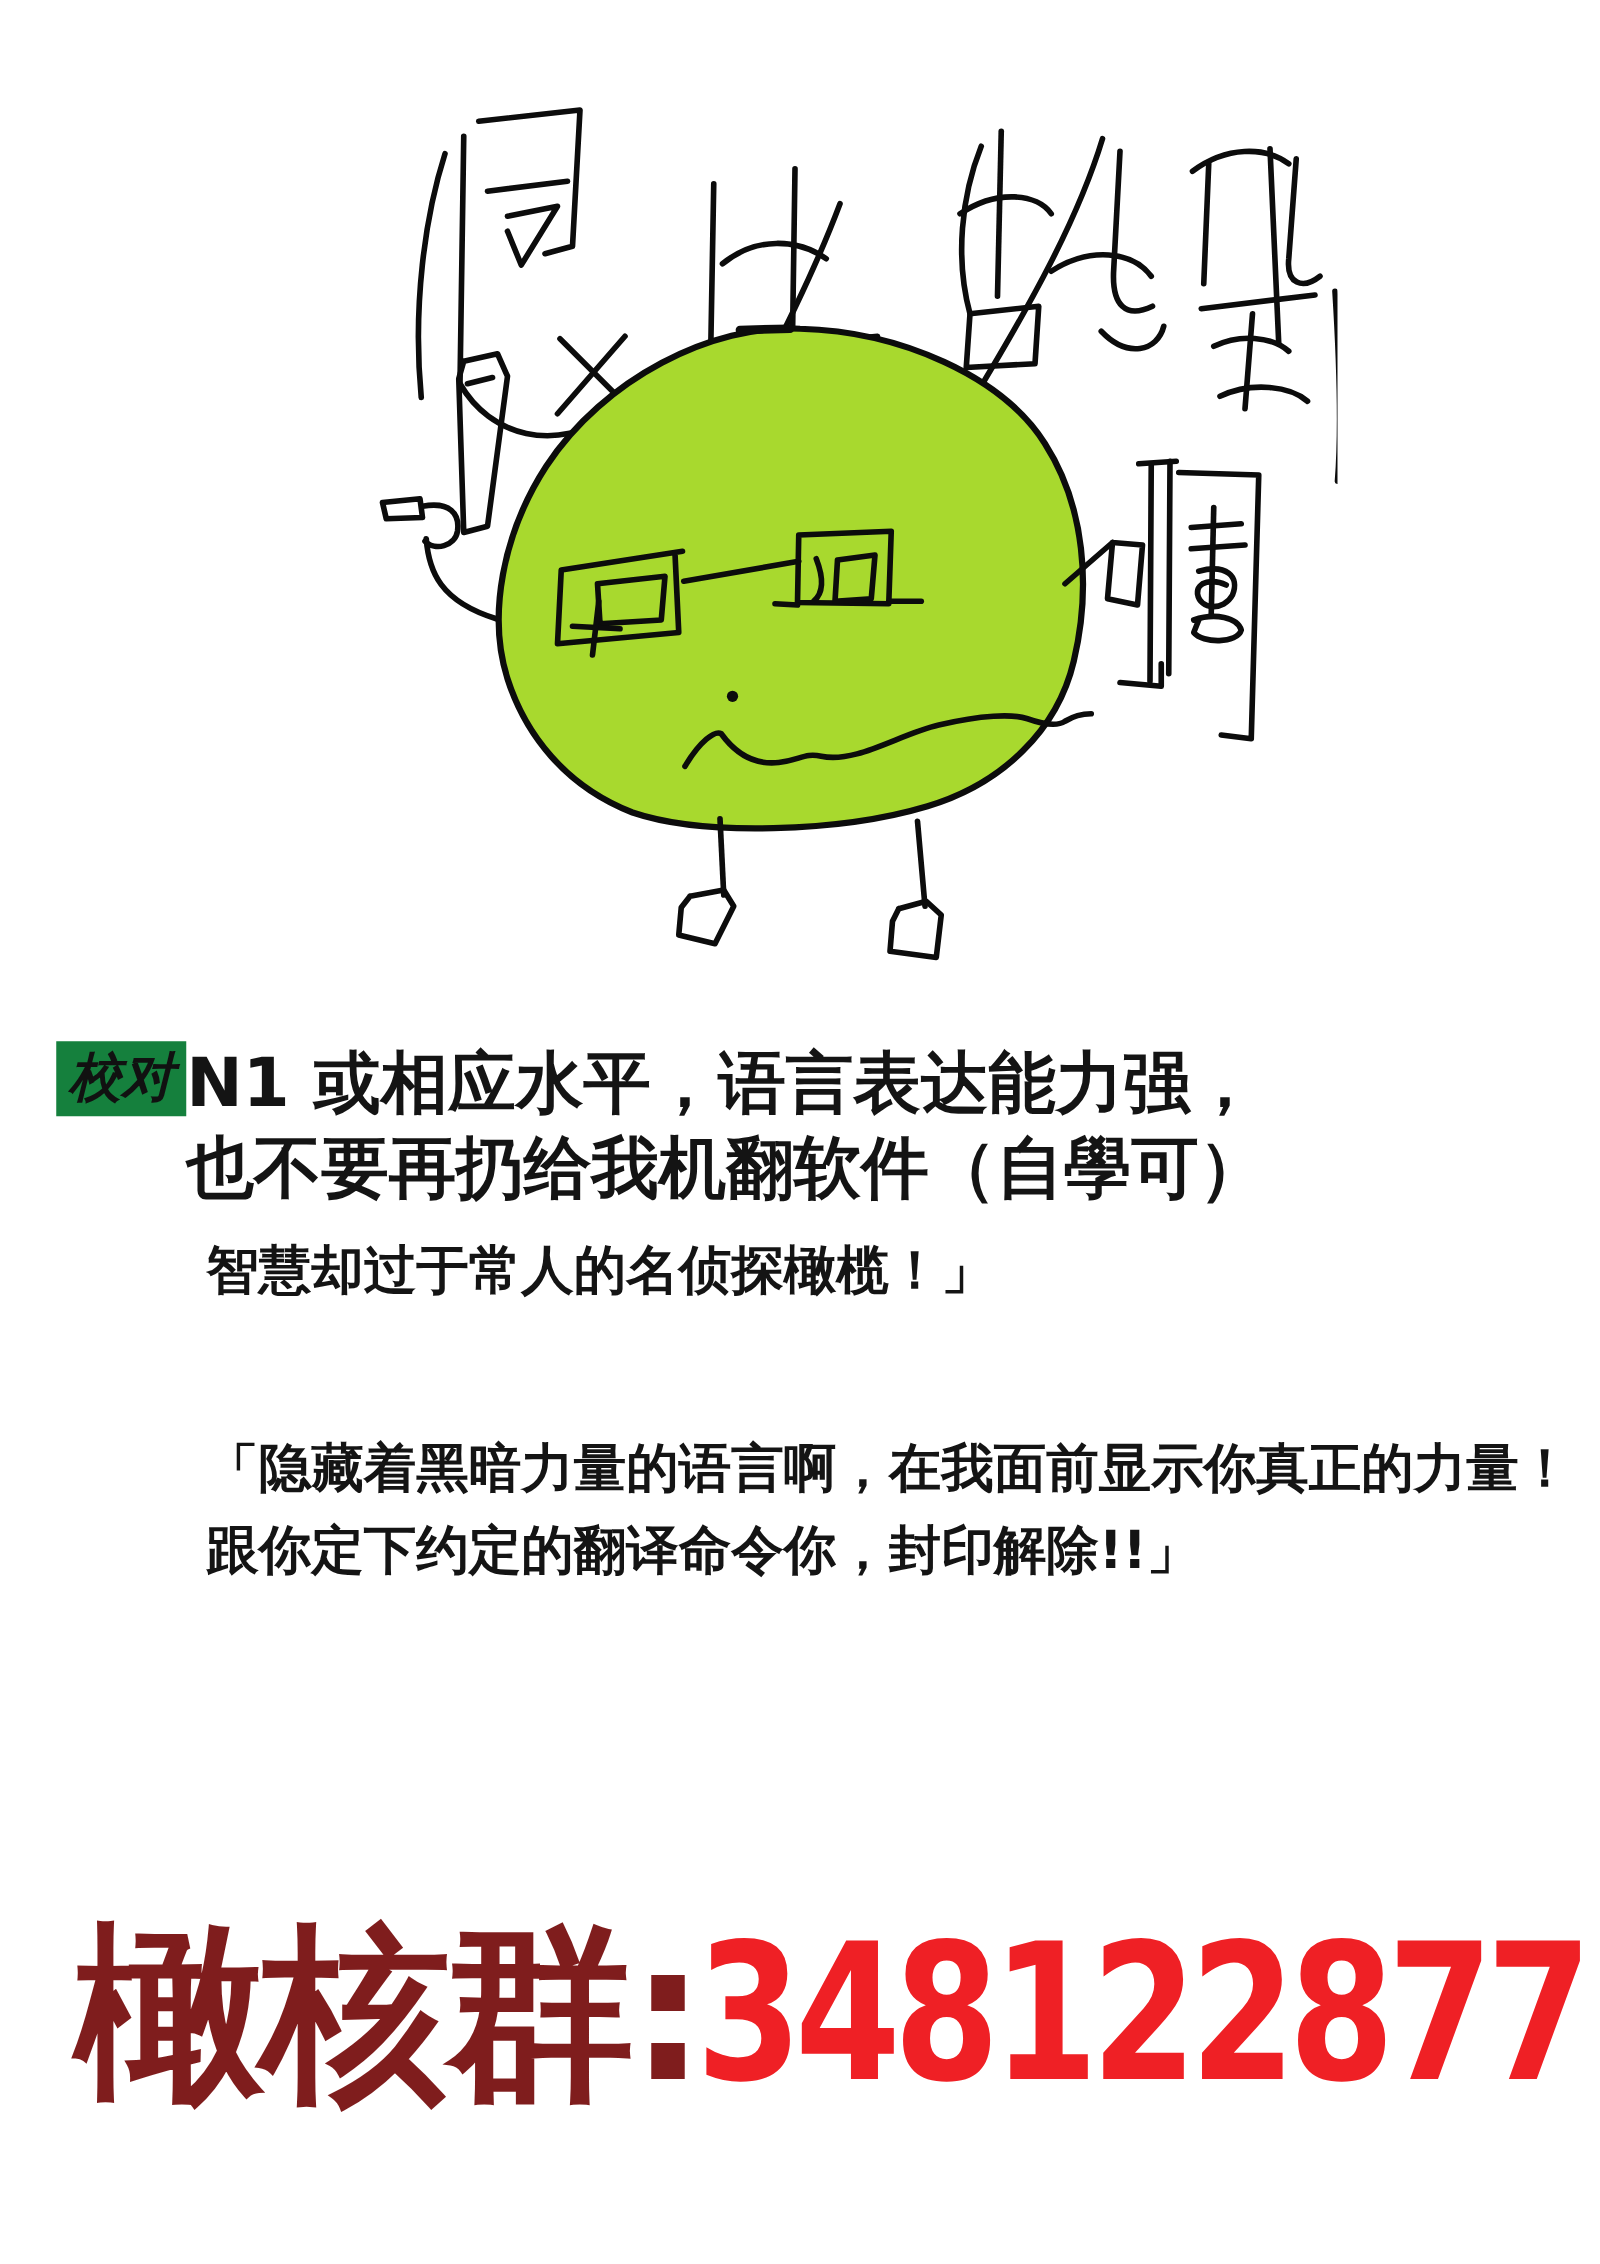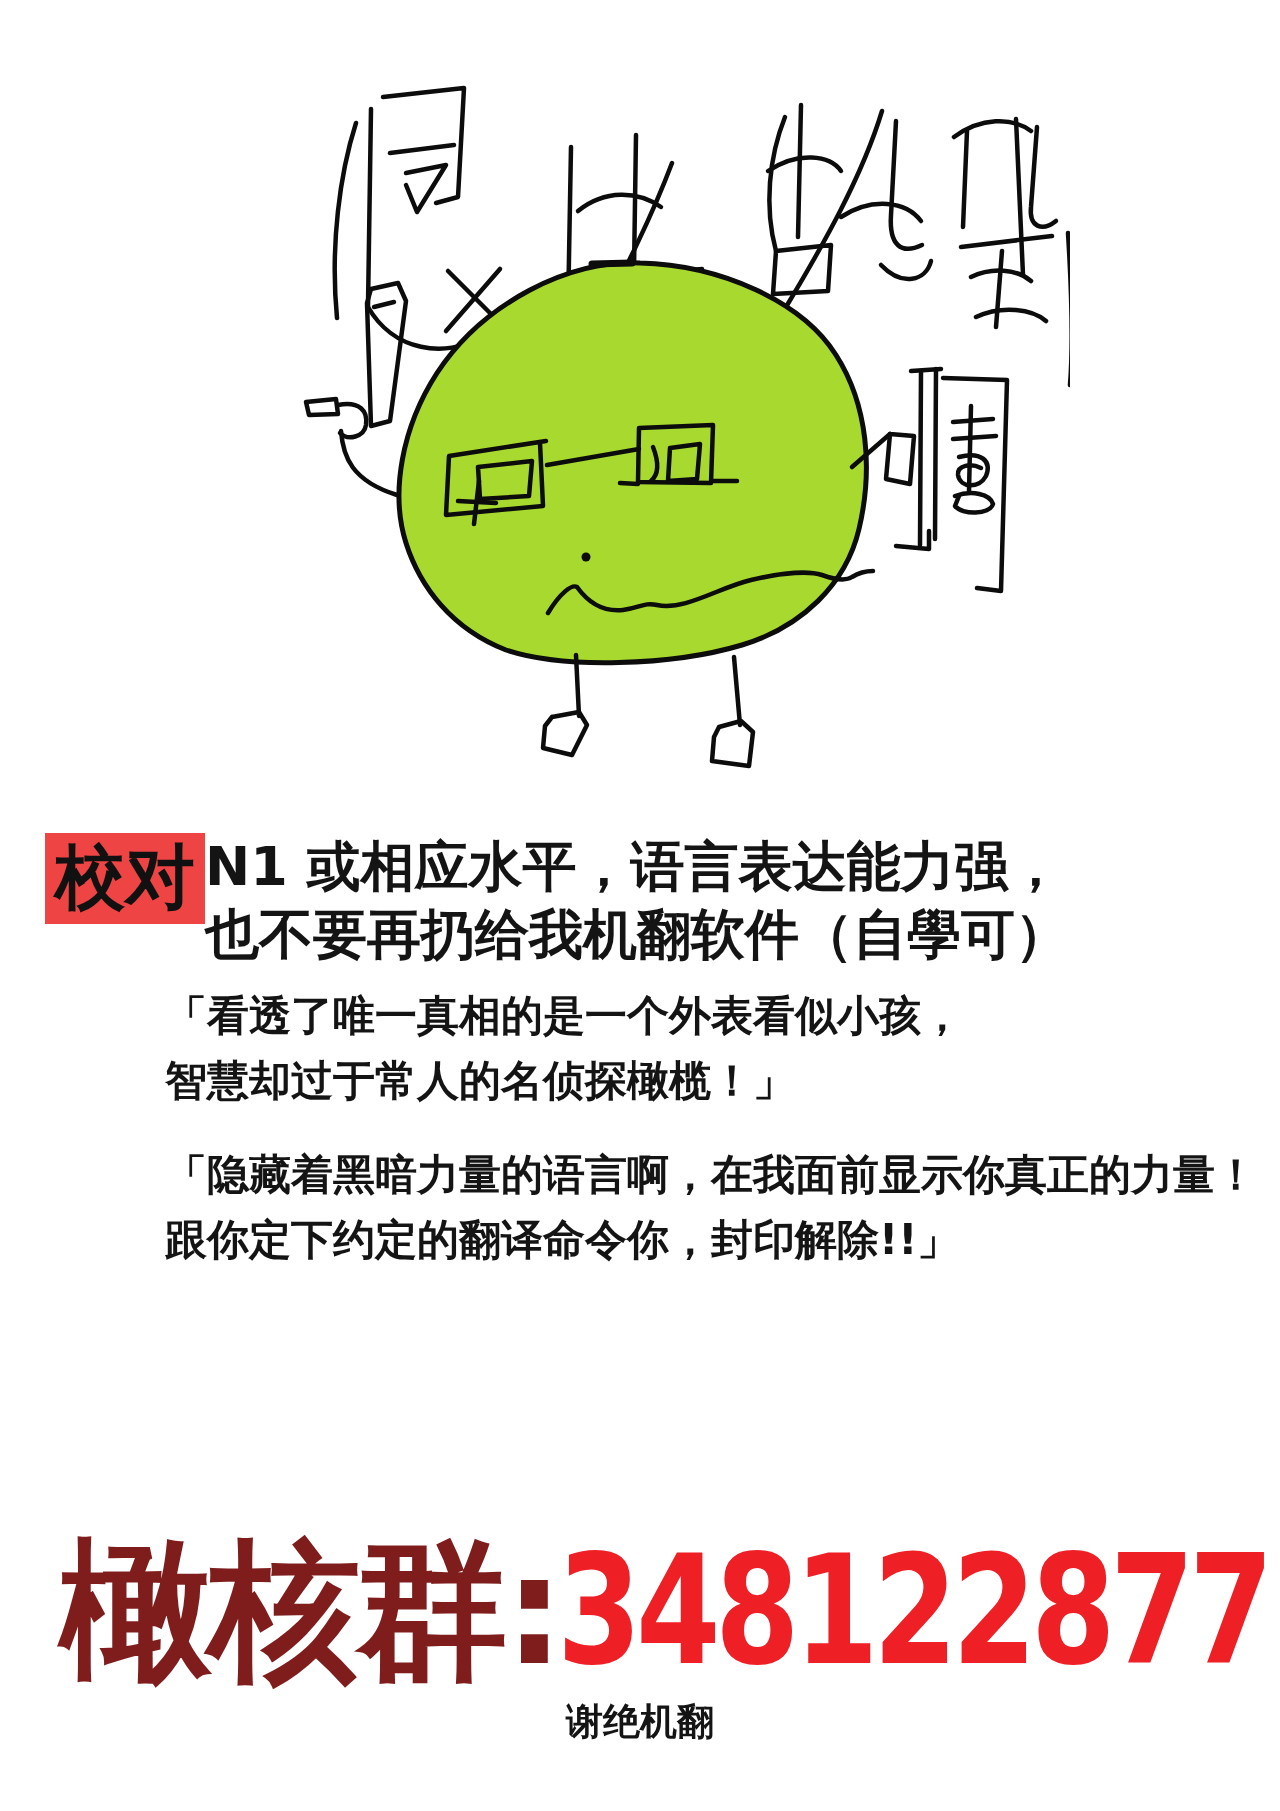--- a/index.html
+++ b/index.html
@@ -4,22 +4,22 @@
 <style>
   html,body{margin:0;padding:0;background:#ffffff;}
   .poster{
     position:relative;width:1280px;height:1811px;background:#ffffff;overflow:hidden;
     font-family:"DejaVu Sans","Liberation Sans",sans-serif;font-weight:bold;color:#141414;
   }
   .doodle{position:absolute;left:240px;top:75px;width:830px;height:710px;}
   .section{position:absolute;left:45px;width:1210px;}
   .sec-head{display:flex;align-items:flex-start;}
   .tag{
-    flex:0 0 auto;background:#ef4444;color:#111;
-    padding:6px 10px 8px 10px;font-size:70px;line-height:1.1;white-space:nowrap;
+    flex:0 0 auto;background:#15803d;color:#111;
+    padding:6px 10px 8px 10px;font-size:42px;line-height:1.1;white-space:nowrap;font-style:italic;
   }
   .main{font-size:54px;line-height:68px;white-space:nowrap;}
   .quotes{margin-left:120px;margin-top:14px;font-size:42px;line-height:65px;white-space:nowrap;}
   #sec-proofread{top:833px;}
   #sec-translate{top:1122px;}
   #sec-translate .quotes{margin-top:20px;}
   #sec-typeset{top:1362px;}
   .group-line{
     position:absolute;left:60px;top:1535px;white-space:nowrap;
     font-size:152px;line-height:1;letter-spacing:-4px;
@@ -135,34 +135,32 @@
 
   <div class="section" id="sec-proofread">
     <div class="sec-head">
       <span class="tag">校对</span>
       <div class="main">
         <div>N1 或相应水平，语言表达能力强，</div>
         <div>也不要再扔给我机翻软件（自學可）</div>
       </div>
     </div>
     <div class="quotes">
-      <div>「看透了唯一真相的是一个外表看似小孩，</div>
       <div>智慧却过于常人的名侦探橄榄！」</div>
     </div>
   </div>
 
   <div class="section" id="sec-translate">
     <div class="quotes">
       <div>「隐藏着黑暗力量的语言啊，在我面前显示你真正的力量！</div>
       <div>跟你定下约定的翻译命令你，封印解除!!」</div>
     </div>
   </div>
 
 
   <div class="group-line">
     <span class="group-prefix">橄核群:</span><span class="group-number">348122877</span>
   </div>
 
   <div class="footer">
-    <div class="footer-line1">谢绝机翻</div>
   </div>
 
 </div>
 
 </body></html>

